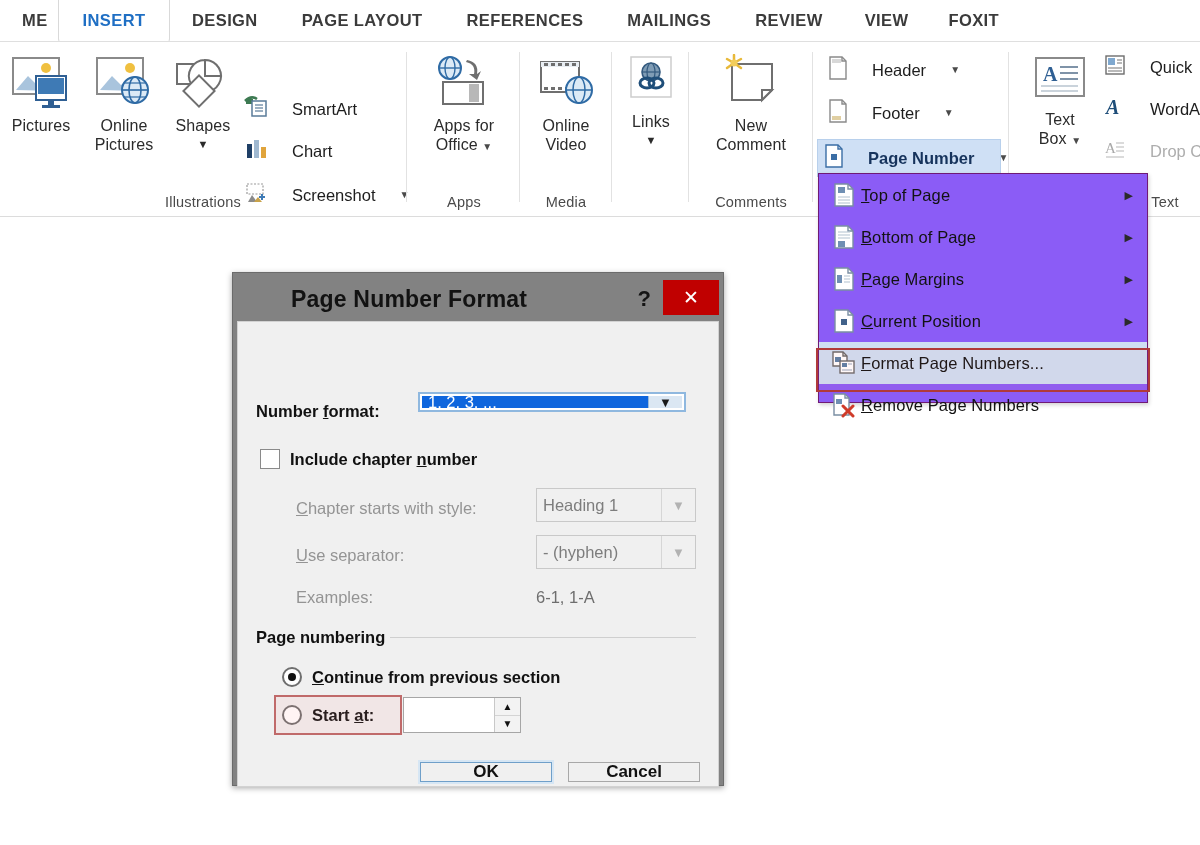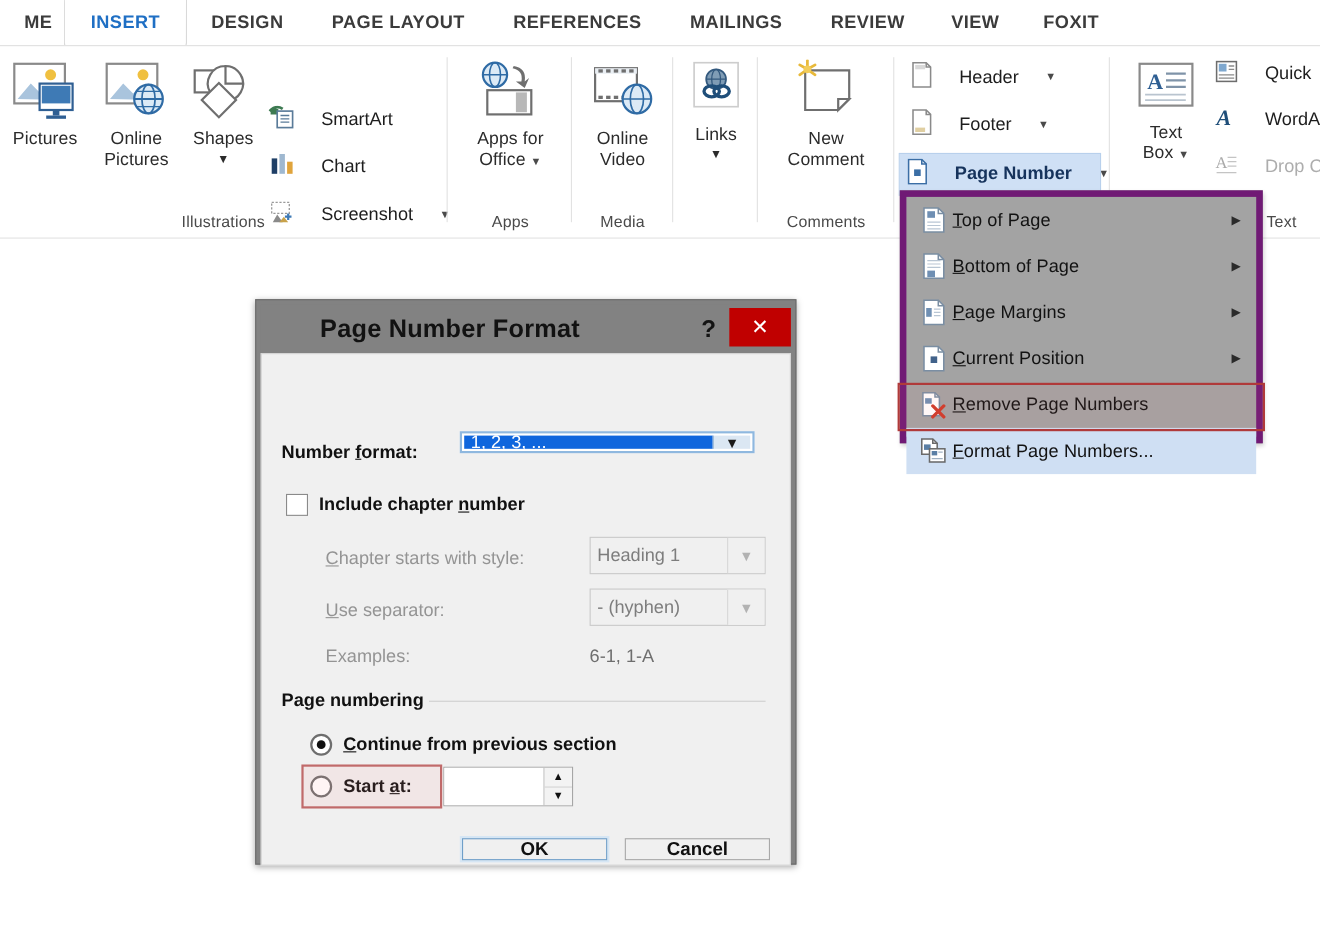--- a/index.html
+++ b/index.html
@@ -71,21 +71,21 @@
   .sm-btn.sel {
     background:#cfe0f5; outline:1px solid #b8d0ec;
   }
   .caret { font-size:10px; color:#4a4a4a; line-height:1; }
 
   .ico { display:inline-block; flex:0 0 auto; }
 
   
   .menu {
     position:absolute; left:818px; top:173px; width:330px; height:230px;
-    background:#a3a3a3; border:6px solid #701a75;
+    background:#8b5cf6; border:1px solid #701a75;
     box-shadow: 1px 2px 4px rgba(0,0,0,.18);
     z-index: 40;
   }
   .menu-item {
     position:relative; height:42px; display:flex; align-items:center;
     padding-left: 8px; cursor:default;
   }
   .menu-item .mi-ico { width:34px; flex:0 0 34px; display:flex; justify-content:center; }
   .menu-item .mi-label {
     font-size:16.5px; color:#121212; white-space:nowrap; letter-spacing:.1px;
@@ -583,51 +583,51 @@
         <svg width="22" height="26" viewBox="0 0 22 26">
           <path d="M2 2 h13 l5 5 v17 h-18 z" fill="#fff" stroke="#7a8ea3" stroke-width="1.4"></path>
           <path d="M15 2 v5 h5" fill="none" stroke="#7a8ea3" stroke-width="1.4"></path>
           <rect x="8" y="11" width="6" height="6" fill="#41628a"></rect>
         </svg>
       </span>
       <span class="mi-label"><u>C</u><span>urrent Position</span></span>
       <span class="mi-arrow">▶</span>
     </div>
 
-    <div class="menu-item">
-      <span class="mi-ico">
-        <svg width="24" height="26" viewBox="0 0 24 26">
-          <path d="M2 2 h11 l4 4 v17 h-15 z" fill="#fff" stroke="#7a8ea3" stroke-width="1.4"></path>
-          <path d="M13 2 v4 h4" fill="none" stroke="#7a8ea3" stroke-width="1.4"></path>
-          <rect x="4" y="7" width="6" height="5" fill="#6f8fb3"></rect>
-          <g stroke="#cf3b2a" stroke-width="3" stroke-linecap="round">
-            <line x1="11" y1="14" x2="21" y2="24"></line>
-            <line x1="21" y1="14" x2="11" y2="24"></line>
-          </g>
-        </svg>
-      </span>
-      <span class="mi-label"><u>R</u><span>emove Page Numbers</span></span>
-    </div>
-
     <div class="menu-item highlight">
       <span class="mi-ico">
         <svg width="24" height="26" viewBox="0 0 24 26">
           <path d="M1 2 h10 l4 4 v10 h-14 z" fill="#fff" stroke="#6a6a6a" stroke-width="1.4"></path>
           <path d="M11 2 v4 h4" fill="none" stroke="#6a6a6a" stroke-width="1.4"></path>
           <rect x="3" y="7" width="6" height="5" fill="#5b7fa5"></rect>
           <rect x="8" y="11" width="14" height="12" fill="#fff" stroke="#6a6a6a" stroke-width="1.4"></rect>
           <rect x="10" y="13" width="5" height="4" fill="#5b7fa5"></rect>
           <g stroke="#9fb0c2" stroke-width="1.1">
               <line x1="16" y1="14" x2="20" y2="14"></line>
               <line x1="10" y1="20" x2="20" y2="20"></line>
             </g>
         </svg>
       </span>
       <span class="mi-label"><u>F</u><span>ormat Page Numbers...</span></span>
     </div>
+
+    <div class="menu-item">
+      <span class="mi-ico">
+        <svg width="24" height="26" viewBox="0 0 24 26">
+          <path d="M2 2 h11 l4 4 v17 h-15 z" fill="#fff" stroke="#7a8ea3" stroke-width="1.4"></path>
+          <path d="M13 2 v4 h4" fill="none" stroke="#7a8ea3" stroke-width="1.4"></path>
+          <rect x="4" y="7" width="6" height="5" fill="#6f8fb3"></rect>
+          <g stroke="#cf3b2a" stroke-width="3" stroke-linecap="round">
+            <line x1="11" y1="14" x2="21" y2="24"></line>
+            <line x1="21" y1="14" x2="11" y2="24"></line>
+          </g>
+        </svg>
+      </span>
+      <span class="mi-label"><u>R</u><span>emove Page Numbers</span></span>
+    </div>
   </div>
   <div class="menu-hl-box"></div>
 
   <div class="dialog">
 
     <div class="dlg-title">
       <span class="t">Page Number Format</span>
       <span class="dlg-help">?</span>
       <span class="dlg-close">✕</span>
     </div>

